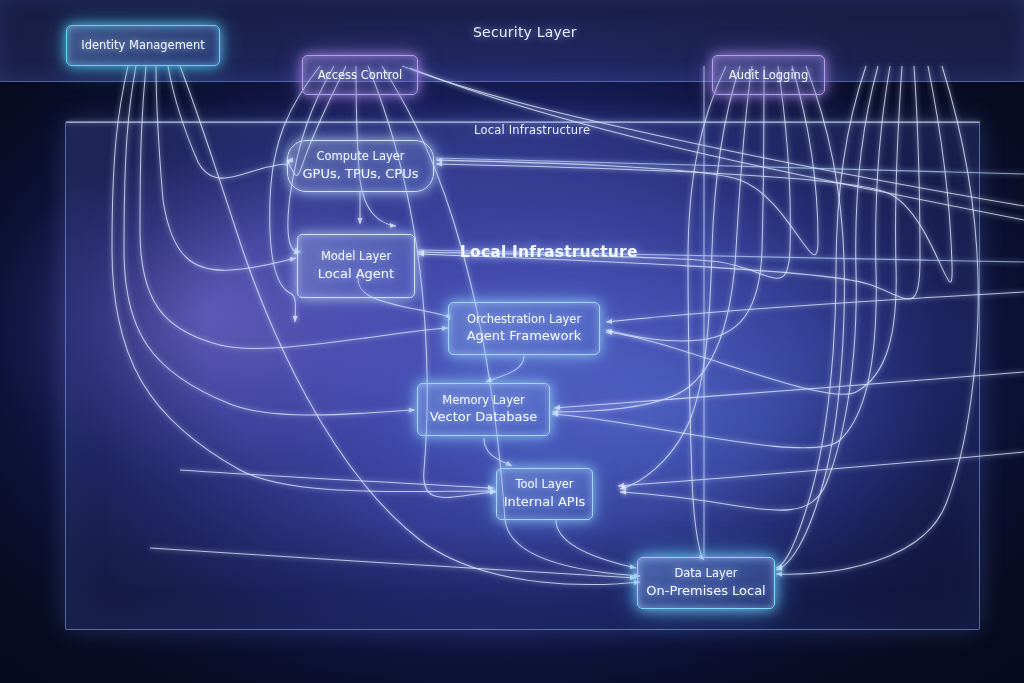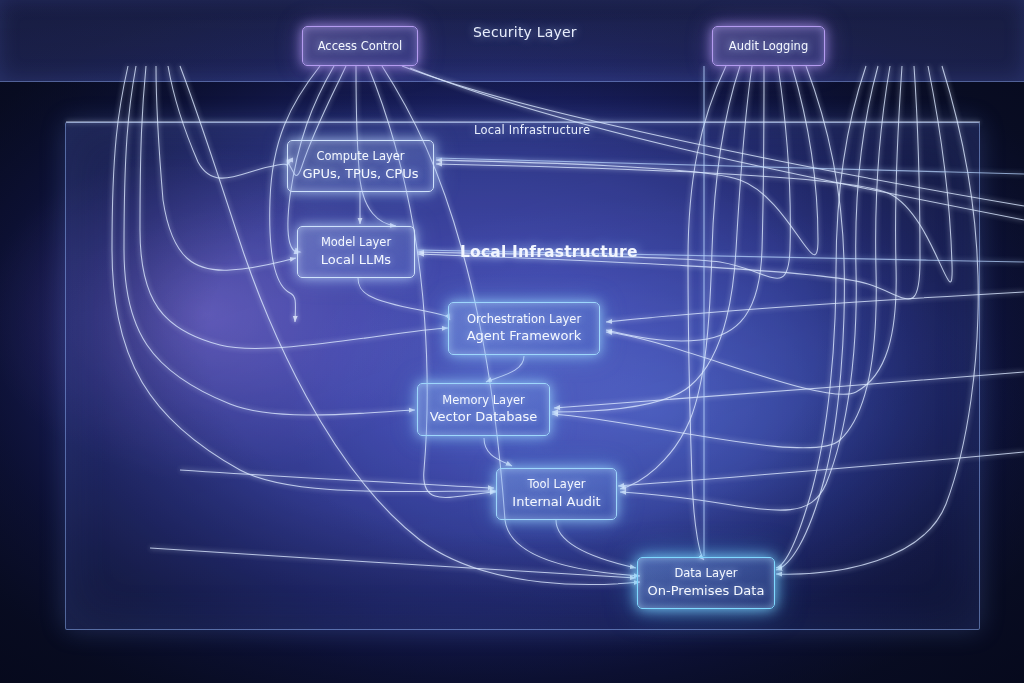--- a/index.html
+++ b/index.html
@@ -55,21 +55,21 @@
   .node .t1{font-size:11.5px;text-shadow:0 0 7px rgba(190,215,255,.75);}
   .node .t2{font-size:13px;text-shadow:0 0 7px rgba(190,215,255,.75);}
 
   .n-cyan{
     background:linear-gradient(150deg,rgba(120,170,235,.42),rgba(70,115,205,.30));
     border:1.4px solid #5fd3f5;
     box-shadow:0 0 12px rgba(95,211,245,.85),0 0 26px rgba(70,190,240,.45),0 0 8px rgba(120,220,255,.6) inset;}
   .n-violet{
     background:linear-gradient(150deg,rgba(155,140,225,.40),rgba(105,100,205,.30));
     border:1.4px solid #b49bf0;
-    box-shadow:0 0 12px rgba(180,155,240,.8),0 0 26px rgba(150,120,235,.42),0 0 8px rgba(200,180,255,.5) inset;}
+    box-shadow:0 0 12px rgba(180,155,240,.8),0 0 26px rgba(150,120,235,.42),0 0 8px rgba(200,180,255,.5) inset;margin-top:29px;}
   .n-pale{
     background:linear-gradient(150deg,rgba(170,195,245,.34),rgba(105,130,215,.26));
     border:1.3px solid #cfe2fb;
     box-shadow:0 0 11px rgba(195,220,255,.72),0 0 24px rgba(150,190,255,.35),0 0 8px rgba(210,230,255,.45) inset;}
   .n-sky{
     background:linear-gradient(150deg,rgba(140,185,245,.40),rgba(85,125,215,.28));
     border:1.3px solid #9ed6fb;
     box-shadow:0 0 12px rgba(158,214,251,.8),0 0 26px rgba(110,180,250,.42),0 0 8px rgba(190,230,255,.5) inset;}
   .n-bright{
     background:linear-gradient(150deg,rgba(130,180,250,.42),rgba(80,125,220,.30));
@@ -158,53 +158,56 @@
       <path class="e" d="M180,470 C300,478 420,484 494,488"></path>
       <path class="e" d="M150,548 C300,558 500,570 636,578"></path>
       <path class="eb" d="M704,66 L704,556"></path>
     </g>
   </svg>
 
   <div class="region-label lbl-sec">Security Layer</div>
   <div class="region-label lbl-infra">Local Infrastructure</div>
   <div class="region-label lbl-infra-big">Local Infrastructure</div>
 
+  <div class="node n-cyan" style="left:66px;top:25px;width:154px;height:41px;">
+    <span class="t1">Identity Management</span>
+  </div>
 
   <div class="node n-violet" style="left:302px;top:26px;width:116px;height:40px;">
     <span class="t1">Access Control</span>
   </div>
 
   <div class="node n-violet" style="left:712px;top:26px;width:113px;height:40px;justify-content:center;">
     <span class="t1">Audit Logging</span>
   </div>
 
 
-  <div class="node n-pale" style="left:287px;top:140px;width:147px;height:52px;">
+  <div class="node n-pale" style="left:287px;top:140px;width:147px;height:52px;border-radius:19px;">
     <span class="t1">Compute Layer</span>
     <span class="t2">GPUs, TPUs, CPUs</span>
   </div>
 
-  <div class="node n-pale" style="left:297px;top:226px;width:118px;height:52px;">
+  <div class="node n-pale" style="left:297px;top:234px;width:118px;height:64px;">
     <span class="t1">Model Layer</span>
-    <span class="t2">Local LLMs</span>
+    <span class="t2">Local Agent</span>
   </div>
 
   <div class="node n-sky" style="left:417px;top:383px;width:133px;height:53px;">
     <span class="t1">Memory Layer</span>
     <span class="t2">Vector Database</span>
   </div>
 
   <div class="node n-sky" style="left:448px;top:302px;width:152px;height:53px;">
     <span class="t1">Orchestration Layer</span>
     <span class="t2">Agent Framework</span>
   </div>
 
-  <div class="node n-sky" style="left:496px;top:468px;width:121px;height:52px;">
+  <div class="node n-sky" style="left:496px;top:468px;width:97px;height:52px;">
     <span class="t1">Tool Layer</span>
-    <span class="t2">Internal Audit</span>
+    <span class="t2">Internal APIs</span>
   </div>
 
   <div class="node n-bright" style="left:637px;top:557px;width:138px;height:52px;">
     <span class="t1">Data Layer</span>
-    <span class="t2">On-Premises Data</span>
+    <span class="t2">On-Premises Local</span>
   </div>
 
 </div>
 
 </body></html>

